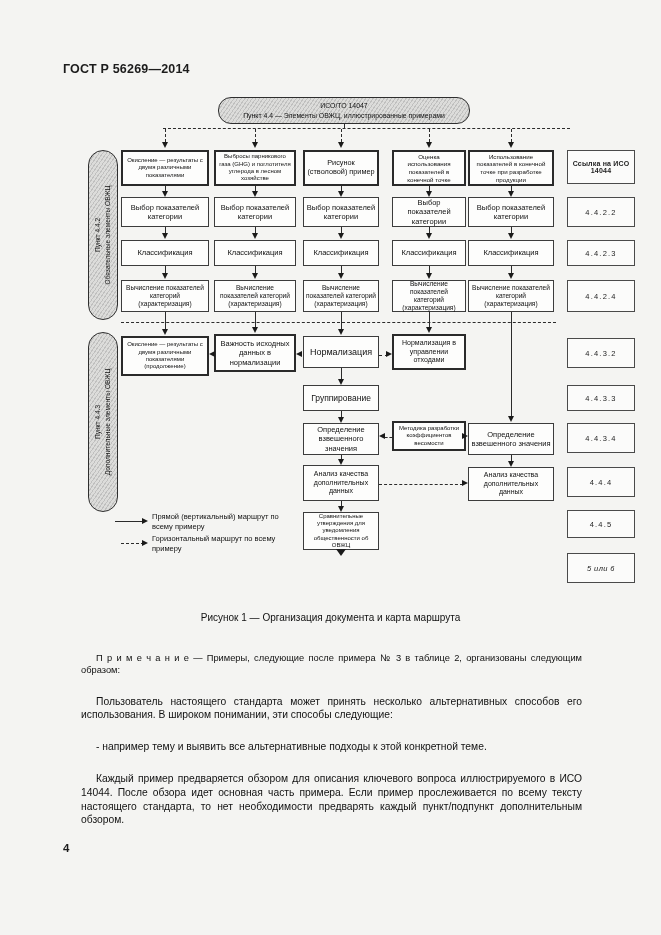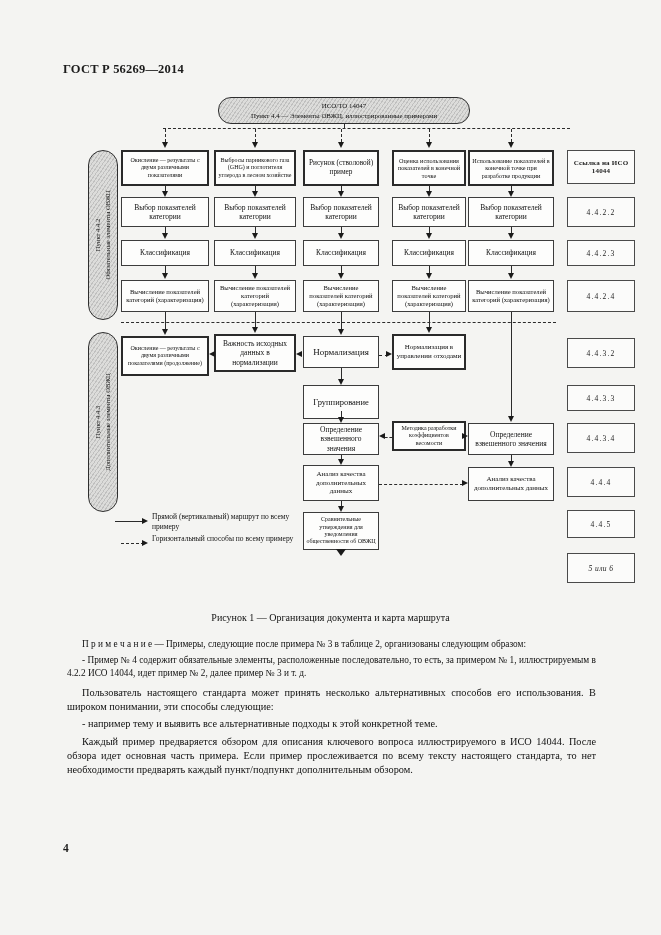--- a/index.html
+++ b/index.html
@@ -1,17 +1,17 @@
 <!DOCTYPE html>
 <html><head>
 <meta charset="utf-8">
 <style>
   html,body{margin:0;padding:0;background:#e8e8e6}
   .page{position:relative;width:661px;height:935px;background:#f4f4f2;
-        font-family:Liberation Serif, serif;color:#1c1c1c;overflow:hidden}
+        font-family:Liberation Sans, sans-serif;color:#1c1c1c;overflow:hidden}
   .hdr{position:absolute;left:63px;top:62px;font-size:12.5px;font-weight:bold;letter-spacing:.2px}
   .box{position:absolute;box-sizing:border-box;background:#fdfdfc;border:1px solid #3c3c3c;
        display:flex;align-items:center;justify-content:center;text-align:center;
        padding:1px 2px;line-height:1.22;color:#111}
   .b2{border-width:2px;border-color:#2a2a2a}
   .b15{border-width:1.5px}
   .refcell{position:absolute;box-sizing:border-box;background:#fbfbfa;border:1.7px solid #4a4a4a;
        display:flex;align-items:center;justify-content:center;font-size:7.5px;letter-spacing:1.2px;color:#222}
   .hatch{background:repeating-linear-gradient(125deg,#c0c0bf 0px,#c0c0bf 1px,#dcdcda 1px,#dcdcda 3px)}
   .rootnode{position:absolute;box-sizing:border-box;border:1.6px solid #2e2e2e;border-radius:13px;
@@ -22,21 +22,21 @@
        text-align:center;font-size:6.6px;line-height:1.5;white-space:nowrap;color:#111}
   .vl{position:absolute;width:0;border-left:1.3px solid #2b2b2b}
   .hl{position:absolute;height:0;border-top:1.3px solid #2b2b2b}
   .vd{position:absolute;width:0;border-left:1.3px dashed #2b2b2b}
   .hd{position:absolute;height:0;border-top:1.3px dashed #2b2b2b}
   .ad{position:absolute;width:0;height:0;border-left:3.5px solid transparent;border-right:3.5px solid transparent;border-top:6px solid #1a1a1a}
   .al{position:absolute;width:0;height:0;border-top:3.5px solid transparent;border-bottom:3.5px solid transparent;border-right:6px solid #1a1a1a}
   .ar{position:absolute;width:0;height:0;border-top:3.5px solid transparent;border-bottom:3.5px solid transparent;border-left:6px solid #1a1a1a}
   .caption{position:absolute;left:0;top:612px;width:661px;text-align:center;font-size:10px;color:#111}
   .text{position:absolute;left:63px;top:634px;width:537px;font-size:10.3px;line-height:1.34;text-align:justify;color:#111}
-  .text p{margin:4px;text-indent:15px}
+  .text p{margin:18px;text-indent:15px}
   .text p.note{font-size:9.3px;line-height:1.32}
   .text p.gap{margin-top:7px}
   .legendtext{position:absolute;width:142px;font-size:7.5px;line-height:1.3;color:#111}
   .pagenum{position:absolute;left:63px;top:842px;font-weight:bold;font-size:11.5px}
 </style>
 </head>
 <body>
 
 <div class="page">
 
@@ -151,21 +151,21 @@
   <div class="box" style="left:303px;top:336px;width:76px;height:32px;font-size:9px">Нормализация</div>
   <div class="box b2" style="left:392px;top:334px;width:74px;height:36px;font-size:7px">Нормализация в управлении отходами</div>
   <div class="refcell" style="left:567px;top:338px;width:68px;height:30px">4.4.3.2</div>
   <div class="al" style="left:209px;top:351px"></div>
   <div class="al" style="left:296px;top:351px"></div>
   <div class="hd" style="left:379px;top:355px;width:9px"></div>
   <div class="ar" style="left:386px;top:351px"></div>
 
   <div class="vl" style="left:341px;top:368px;height:11px"></div>
   <div class="ad" style="left:337.5px;top:379px"></div>
-  <div class="box" style="left:303px;top:385px;width:76px;height:34px;font-size:8.5px">Группирование</div>
+  <div class="box" style="left:303px;top:385px;width:76px;height:26px;font-size:8.5px">Группирование</div>
   <div class="refcell" style="left:567px;top:385px;width:68px;height:26px">4.4.3.3</div>
 
   <div class="vl" style="left:341px;top:411px;height:7px"></div>
   <div class="ad" style="left:337.5px;top:417px"></div>
   <div class="box" style="left:303px;top:423px;width:76px;height:32px;font-size:7.5px">Определение взвешенного значения</div>
   <div class="box b2" style="left:392px;top:421px;width:74px;height:30px;font-size:6px">Методика разработки коэффициентов весомости</div>
   <div class="box" style="left:468px;top:423px;width:86px;height:32px;font-size:7.5px">Определение взвешенного значения</div>
   <div class="refcell" style="left:567px;top:423px;width:68px;height:30px">4.4.3.4</div>
   <div class="hd" style="left:385px;top:437px;width:7px"></div>
   <div class="al" style="left:379px;top:433px"></div>
@@ -188,27 +188,26 @@
 
   <div class="vl" style="left:341px;top:550px;height:2px"></div>
   <div class="ad" style="left:336px;top:549px;border-left-width:5px;border-right-width:5px;border-top-width:7px"></div>
   <div class="refcell" style="left:567px;top:553px;width:68px;height:30px;font-style:italic;letter-spacing:.4px">5 или 6</div>
 
   <div class="hl" style="left:115px;top:521px;width:29px"></div>
   <div class="ar" style="left:142px;top:517.5px"></div>
   <div class="legendtext" style="left:152px;top:512px">Прямой (вертикальный) маршрут по всему примеру</div>
   <div class="hd" style="left:121px;top:543px;width:23px"></div>
   <div class="ar" style="left:142px;top:539.5px"></div>
-  <div class="legendtext" style="left:152px;top:534px">Горизонтальный способы по всему примеру</div>
+  <div class="legendtext" style="left:152px;top:534px">Горизонтальный маршрут по всему примеру</div>
 
   <div class="caption">Рисунок 1 — Организация документа и карта маршрута</div>
 
   <div class="text">
     <p class="note">П р и м е ч а н и е  — Примеры, следующие после примера № 3 в таблице 2, организованы следующим образом:</p>
-    <p class="note">- Пример № 4 содержит обязательные элементы, расположенные последовательно, то есть, за примером № 1, иллюстрируемым в 4.2.2 ИСО 14044, идет пример № 2, далее пример № 3 и т. д.</p>
     <p class="gap">Пользователь настоящего стандарта может принять несколько альтернативных способов его использования. В широком понимании, эти способы следующие:</p>
     <p>- например тему и выявить все альтернативные подходы к этой конкретной теме.</p>
     <p>Каждый пример предваряется обзором для описания ключевого вопроса иллюстрируемого в ИСО 14044. После обзора идет основная часть примера. Если пример прослеживается по всему тексту настоящего стандарта, то нет необходимости предварять каждый пункт/подпункт дополнительным обзором.</p>
   </div>
 
   <div class="pagenum">4</div>
 
 </div>
 
 </body></html>

